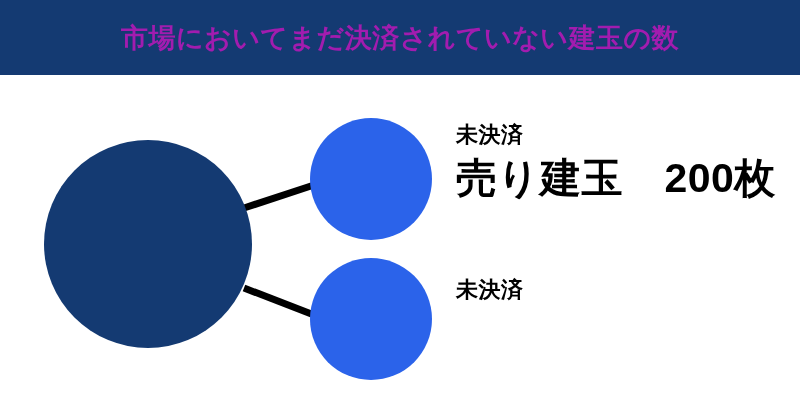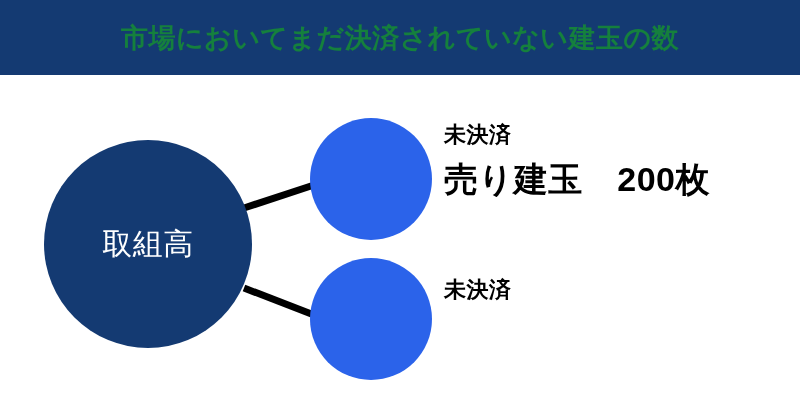--- a/index.html
+++ b/index.html
@@ -29,21 +29,21 @@
   }
   #header-title {
     position: absolute;
     left: 0;
     top: 0;
     width: 800px;
     height: 75px;
     display: flex;
     align-items: center;
     justify-content: center;
-    color: #15803d;
+    color: #a21caf;
     font-size: 27px;
     font-weight: 700;
     letter-spacing: 0.5px;
     white-space: nowrap;
   }
 
   
   #diagram {
     position: absolute;
     left: 0;
@@ -92,57 +92,56 @@
     height: 122px;
     background: #2B63EA;
     left: 310px;
   }
   #node-sell-circle { top: 43px; }
   #node-buy-circle  { top: 183px; }
 
   
   .leaf-label {
     position: absolute;
-    left: 444px;
+    left: 456px;
     color: #000000;
     white-space: nowrap;
   }
   #label-sell { top: 48px; }
   #label-buy  { top: 203px; }
   .leaf-label .sub {
     font-size: 22px;
     font-weight: 700;
     line-height: 1.12;
     letter-spacing: 0.5px;
   }
   .leaf-label .main {
-    font-size: 34px;
+    font-size: 41px;
     font-weight: 700;
     line-height: 1.1;
     letter-spacing: 0.5px;
-    margin-top: 13px;
+    margin-top: 8px;
   }
 </style>
 </head>
 <body>
 
 <div id="canvas">
 
   <div id="header-band"></div>
   <div id="header-title">市場においてまだ決済されていない建玉の数</div>
 
   <div id="diagram">
 
     <svg id="connectors" viewBox="0 0 800 325" width="800" height="325">
       <line x1="244" y1="133" x2="314" y2="110" stroke="#000000" stroke-width="7" stroke-linecap="butt"></line>
       <line x1="244" y1="213" x2="314" y2="240" stroke="#000000" stroke-width="7" stroke-linecap="butt"></line>
     </svg>
 
     <div id="node-total" class="node-circle">
-      <div class="line">取組高</div>
     </div>
 
     <div id="node-sell-circle" class="node-circle node-leaf"></div>
     <div id="node-buy-circle" class="node-circle node-leaf"></div>
 
     <div id="label-sell" class="leaf-label">
       <div class="sub">未決済</div>
       <div class="main">売り建玉　200枚</div>
     </div>
 

